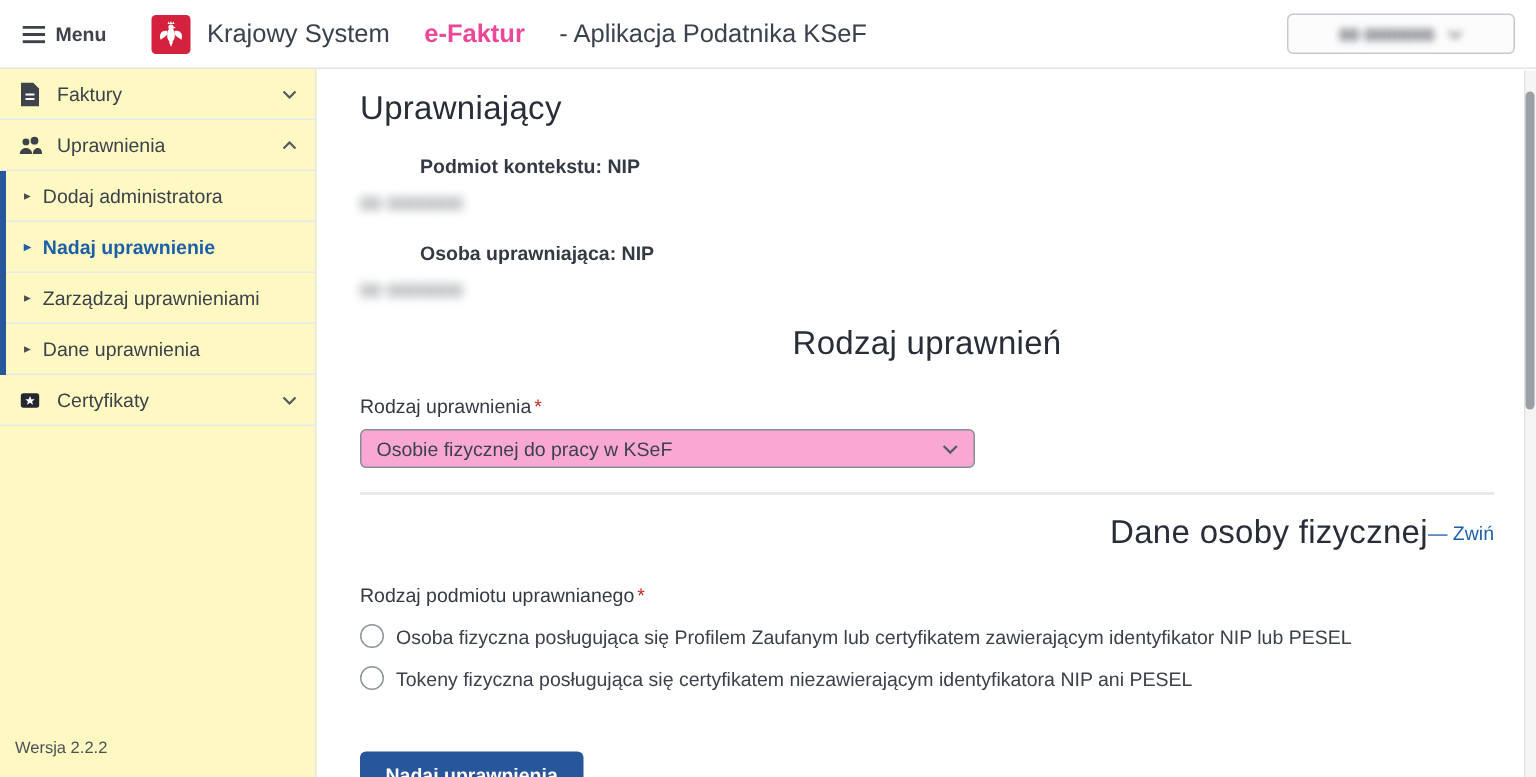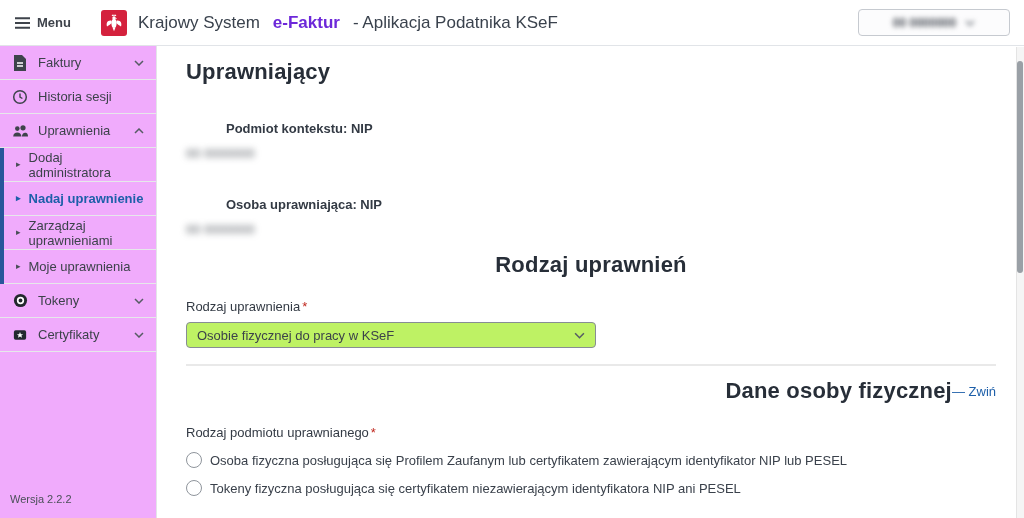--- a/index.html
+++ b/index.html
@@ -19,41 +19,41 @@
     display: flex; align-items: center; gap: 7px;
     font-size: 13px; font-weight: bold; color: #3e434b; cursor: pointer;
   }
   .logo {
     width: 26px; height: 26px; margin-left: 30px; border-radius: 3px;
     background: #d4213d; display: flex; align-items: center; justify-content: center;
     flex-shrink: 0;
   }
   .app-title {
     margin-left: 11px; font-size: 17px; color: #3a424d;
-    display: flex; gap: 13px; align-items: baseline; white-space: nowrap;
-  }
-  .app-title b { font-weight: 800; color: #6d28d9; }
+    display: flex; gap: 23px; align-items: baseline; white-space: nowrap;
+  }
+  .app-title b { font-weight: 800; color: #ec4899; }
   .account-chip {
     position: absolute; right: 14px; top: 9px; height: 27px; width: 152px;
     border: 1px solid #c6cad0; border-radius: 4px; background: #fcfcfd;
     display: flex; align-items: center; justify-content: center; gap: 9px;
     cursor: pointer;
   }
   .chip-blur {
     filter: blur(2.6px); color: #4a4f57; font-size: 12px; font-weight: bold;
     display: flex; align-items: center; gap: 9px;
   }
 
   
   .layout { display: flex; height: 472px; }
 
   
   .sidebar {
-    width: 157px; flex-shrink: 0; position: relative;
-    border-right: 1px solid #e3e5e8; background: #f0abfc;
+    width: 211px; flex-shrink: 0; position: relative;
+    border-right: 1px solid #e3e5e8; background: #fef9c3;
   }
   .nav-item {
     height: 34px; display: flex; align-items: center; gap: 10px;
     padding: 0 12px; border-bottom: 1px solid #e6e8ea;
     font-size: 13px; color: #3c424a; cursor: pointer;
   }
   .nav-icon { width: 16px; height: 16px; display: flex; align-items: center; justify-content: center; }
   .nav-label { flex: 1; }
   .nav-chevron { display: flex; align-items: center; }
   .subgroup { border-left: 4px solid #28569b; }
@@ -66,33 +66,33 @@
   .nav-subitem.active { color: #1d5fa9; font-weight: bold; }
   .nav-subitem.active .tri { color: #1d5fa9; }
   .version {
     position: absolute; left: 10px; bottom: 13px;
     font-size: 11px; color: #4a5058;
   }
 
   
   .content { flex: 1; padding: 13px 28px 0 29px; position: relative; }
   .sec-title {
-    font-size: 22px; font-weight: 700; color: #272e38; letter-spacing: .2px;
-  }
-  .field-label { font-size: 13px; font-weight: bold; color: #333a44; margin-top: 36px; padding-left: 40px; }
+    font-size: 22px; font-weight: 400; color: #272e38; letter-spacing: .2px;
+  }
+  .field-label { font-size: 13px; font-weight: bold; color: #333a44; margin-top: 18px; padding-left: 40px; }
   .redacted-value {
     margin-top: 10px; font-size: 13px; color: #5a5f66;
     filter: blur(3px); width: max-content;
   }
   .h-mt { margin-top: 15px; text-align: center; }
   .input-label { margin-top: 21px; font-size: 13px; font-weight: normal; color: #333a44; }
   .req { color: #c0281e; margin-left: 2px; }
   .select {
     margin-top: 8px; width: 410px; height: 26px;
-    border: 1px solid #878d94; border-radius: 4px; background: #bef264;
+    border: 1px solid #878d94; border-radius: 4px; background: #f9a8d4;
     display: flex; align-items: center; justify-content: space-between;
     padding: 0 10px; font-size: 13px; color: #3c424a; cursor: pointer;
   }
   .divider { height: 2px; background: #e9e9e9; margin-top: 16px; }
   .sec3-header { display: flex; justify-content: flex-end; align-items: center; margin-top: 12px; }
   .collapse-link { color: #1d5fa9; font-weight: normal; font-size: 13px; cursor: pointer; white-space: nowrap; }
   .radio-row {
     display: flex; align-items: center; gap: 8px; margin-top: 12px;
     font-size: 13px; color: #3a414b; cursor: pointer;
   }
@@ -172,29 +172,20 @@
           </svg>
       </span>
       <span class="nav-label">Faktury</span>
       <span class="nav-chevron">
         <svg width="10" height="6" viewBox="0 0 10 6">
             <path d="M1 1 L5 5 L9 1" fill="none" stroke="#565c64" stroke-width="1.5"></path>
           </svg>
       </span>
     </div>
 
-    <div class="nav-item">
-      <span class="nav-icon">
-        <svg width="16" height="16" viewBox="0 0 16 16">
-            <circle cx="8" cy="8" r="6.3" fill="none" stroke="#3e434b" stroke-width="1.5"></circle>
-            <path d="M8 4.6 V8 l2.4 1.5" fill="none" stroke="#3e434b" stroke-width="1.4"></path>
-          </svg>
-      </span>
-      <span class="nav-label">Historia sesji</span>
-    </div>
 
     <div class="nav-item">
       <span class="nav-icon">
         <svg width="16" height="14" viewBox="0 0 16 14" fill="#3e434b">
             <circle cx="5.3" cy="4.6" r="2.3"></circle>
             <circle cx="11" cy="3.8" r="2.6"></circle>
             <path d="M1.2 12.6 c0-2.4 1.9-4 4.1-4 s4.1 1.6 4.1 4 z"></path>
             <path d="M9.9 12.6 c.1-2.8 2.1-4.6 4.6-3.6 1.1.5 1.5 2 1.5 3.6 z"></path>
           </svg>
       </span>
@@ -214,38 +205,24 @@
       <div class="nav-subitem active">
         <span class="tri">▸</span>
         <span>Nadaj uprawnienie</span>
       </div>
       <div class="nav-subitem">
         <span class="tri">▸</span>
         <span>Zarządzaj uprawnieniami</span>
       </div>
       <div class="nav-subitem">
         <span class="tri">▸</span>
-        <span>Moje uprawnienia</span>
-      </div>
-    </div>
-
-    <div class="nav-item">
-      <span class="nav-icon">
-        <svg width="15" height="15" viewBox="0 0 16 16">
-            <circle cx="8" cy="8" r="7" fill="#23282e"></circle>
-            <circle cx="8" cy="8" r="3" fill="none" stroke="#fff" stroke-width="1.8"></circle>
-          </svg>
-      </span>
-      <span class="nav-label">Tokeny</span>
-      <span class="nav-chevron">
-        <svg width="10" height="6" viewBox="0 0 10 6">
-            <path d="M1 1 L5 5 L9 1" fill="none" stroke="#565c64" stroke-width="1.5"></path>
-          </svg>
-      </span>
-    </div>
+        <span>Dane uprawnienia</span>
+      </div>
+    </div>
+
 
     <div class="nav-item">
       <span class="nav-icon">
         <svg width="16" height="14" viewBox="0 0 16 16">
             <rect x="1" y="2.5" width="14" height="11" rx="2" fill="#23282e"></rect>
             <path d="M8 4.6 L9 7 L11.6 7.1 L9.6 8.7 L10.3 11.2 L8 9.8 L5.7 11.2 L6.4 8.7 L4.4 7.1 L7 7 Z" fill="#fff"></path>
           </svg>
       </span>
       <span class="nav-label">Certyfikaty</span>
       <span class="nav-chevron">

